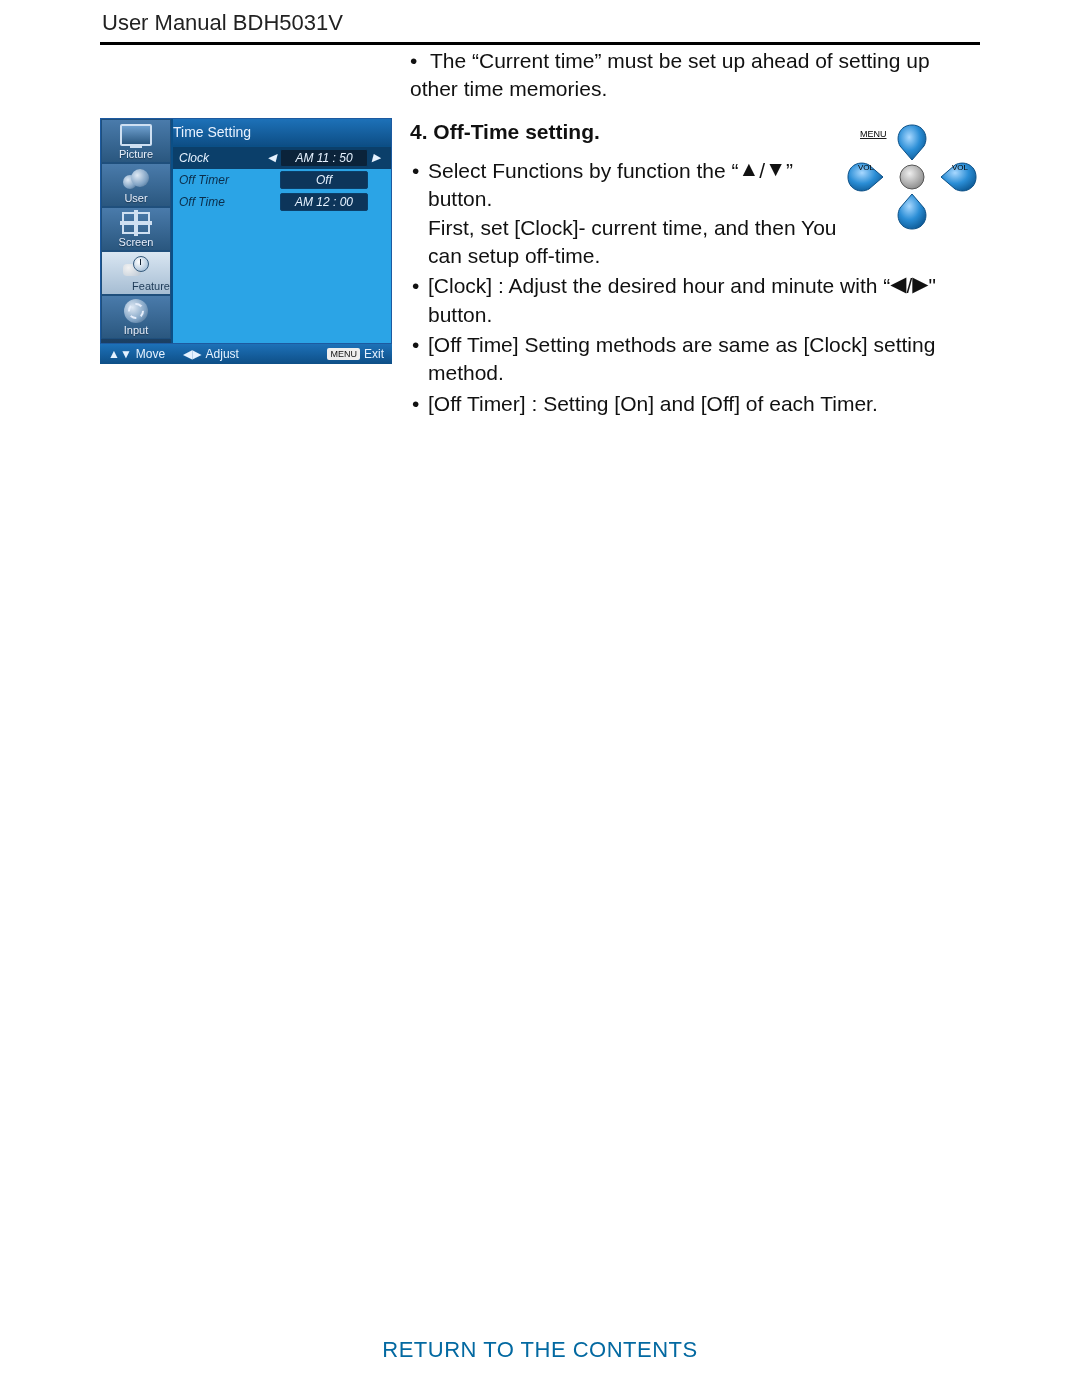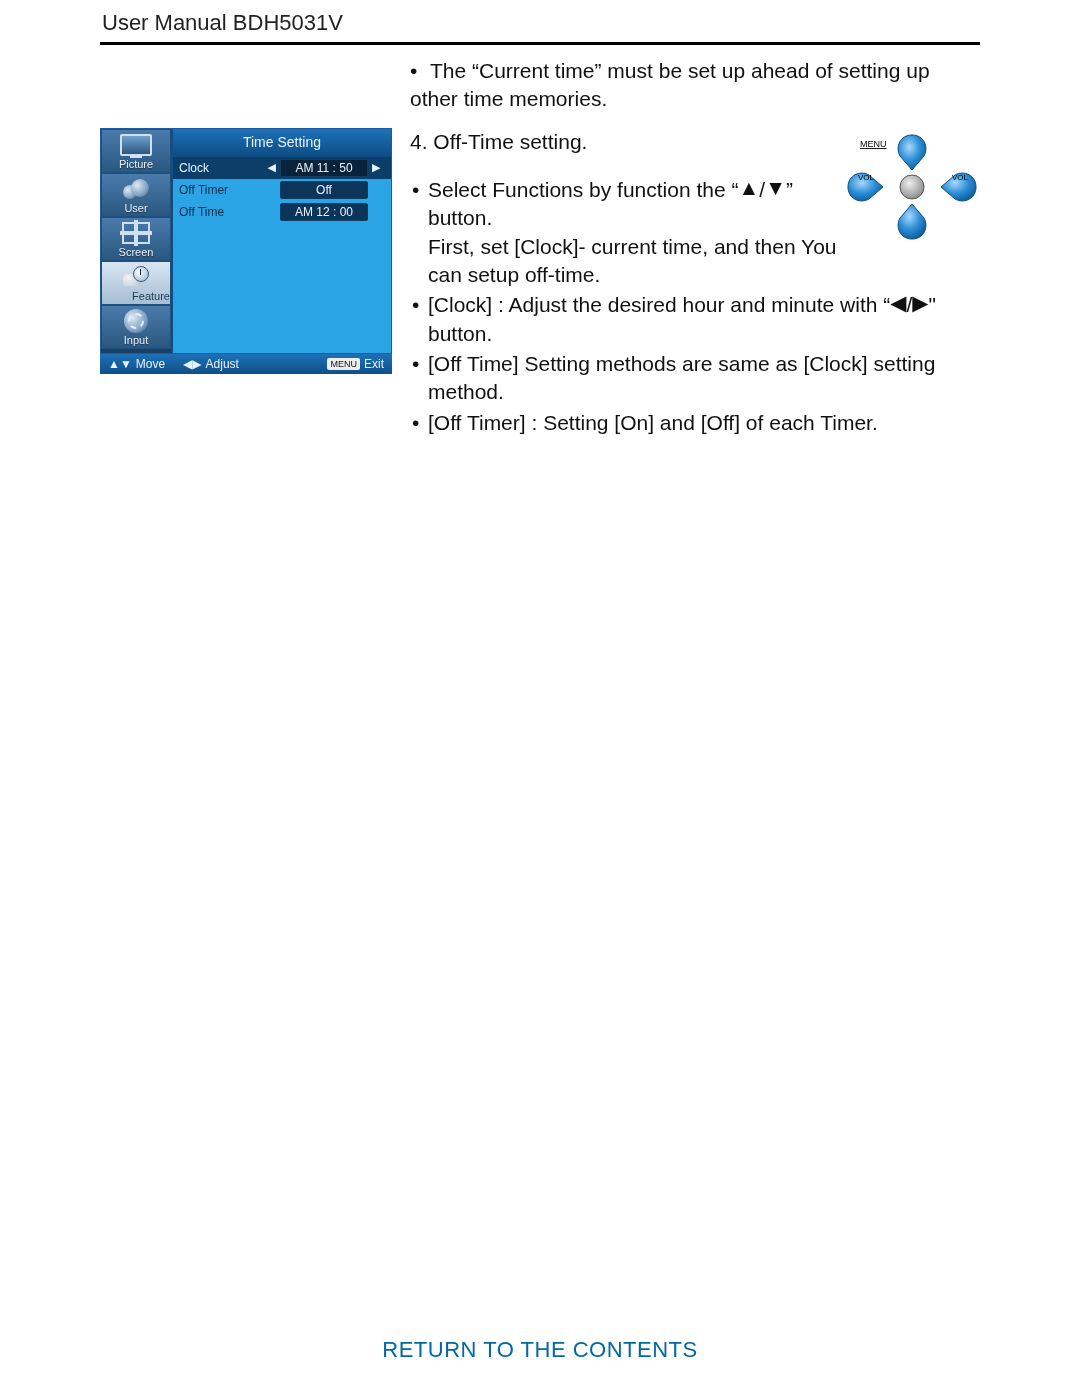--- a/index.html
+++ b/index.html
@@ -1,43 +1,43 @@
 <!DOCTYPE html>
 <html><head>
 <meta charset="utf-8">
 <style>
   html,body{margin:0;padding:0;background:#fff;color:#111;font-family:"Myriad Pro","Segoe UI",Arial,sans-serif;}
   .page{width:980px;min-height:1397px;margin:0 auto;position:relative;box-sizing:border-box;padding:10px 50px 50px 50px;}
   .hdr{font-size:22px;color:#222;padding:0 0 6px 2px;border-bottom:3px solid #000;}
-  .topnote{margin:12px 0 14px 310px;font-size:21px;line-height:1.35;}
+  .topnote{margin:2px 0 14px 310px;font-size:21px;line-height:1.35;}
   .topnote .dot{display:inline-block;width:20px;}
 
   .row2{display:flex;align-items:flex-start;}
   .osd-wrap{width:292px;flex:0 0 292px;}
   .maintext{flex:1;margin-left:18px;font-size:21px;line-height:1.35;}
-  .maintext .sect-title{font-weight:400;margin-bottom:20px;}
+  .maintext .sect-title{font-weight:700;margin-bottom:11px;}
   .maintext ul{list-style:none;padding:0;margin:0;}
   .maintext li{position:relative;padding-left:18px;margin:2px 0;}
   .maintext li:before{content:"•";position:absolute;left:2px;top:0;}
   .tri{display:inline-block;position:relative;top:-2px;}
 
   .tsf{margin:76px 0 0 310px;font-size:21px;line-height:1.35;}
   .tsf .sect-title{font-weight:700;margin-bottom:4px;}
 
   
   .osd{border:1px solid #1d5aa0;background:#1c9ae0;display:flex;font-family:Arial,sans-serif;}
   .osd-side{width:70px;background:linear-gradient(#3e6e9e,#1b3f63);display:flex;flex-direction:column;}
   .osd-item{border:1px solid #1f4f7c;background:linear-gradient(#4a7bab,#2a577f);text-align:center;padding:2px 0 2px 0;}
   .osd-item.sel{background:linear-gradient(#d9e6f2,#a6bdd3);}
   .osd-item .ic{height:26px;display:flex;align-items:center;justify-content:center;}
   .osd-item .lbl{font-size:11px;color:#e6eefb;text-shadow:0 1px 1px #0006;}
   .osd-item.sel .lbl{color:#1d3a57;text-shadow:none;text-align:right;}
   .osd-main{flex:1;background:#2ba4e6;border-left:2px solid #0b4f86;}
-  .osd-title{background:linear-gradient(#1d71b8,#0e4f87);color:#e8f2ff;text-align:center;font-size:14px;padding:5px 0;border-bottom:2px solid #0b4f86;}
-  .osd-body{padding:0;}
+  .osd-title{background:linear-gradient(#1d71b8,#0e4f87);color:#e8f2ff;text-align:left;font-size:14px;padding:5px 0;border-bottom:2px solid #0b4f86;}
+  .osd-body{padding:0;font-style:italic;}
   .osd-row{display:flex;align-items:center;height:22px;font-size:12px;color:#0b2d4a;}
   .osd-row.sel{background:#0b3f6a;color:#e6f2ff;}
   .osd-row .k{flex:0 0 78px;padding-left:6px;}
   .osd-row .v-wrap{flex:1;display:flex;align-items:center;justify-content:center;gap:4px;}
   .osd-row .box{border:1px solid #0b3f6a;background:#0d355a;color:#e6f2ff;min-width:86px;text-align:center;font-size:12px;line-height:16px;border-radius:2px;}
   .osd-row.sel .box{background:#0b233a;}
   .osd-row .ar{color:#e6f2ff;font-size:11px;}
   .osd-foot{background:linear-gradient(#1d71b8,#0e4f87);color:#e6f2ff;font-size:12px;display:flex;align-items:center;gap:18px;padding:3px 8px;}
   .osd-foot .grp{display:flex;align-items:center;gap:4px;}
   .menu-chip{background:#eee;color:#111;border-radius:2px;padding:0 3px;font-size:9px;line-height:12px;}

